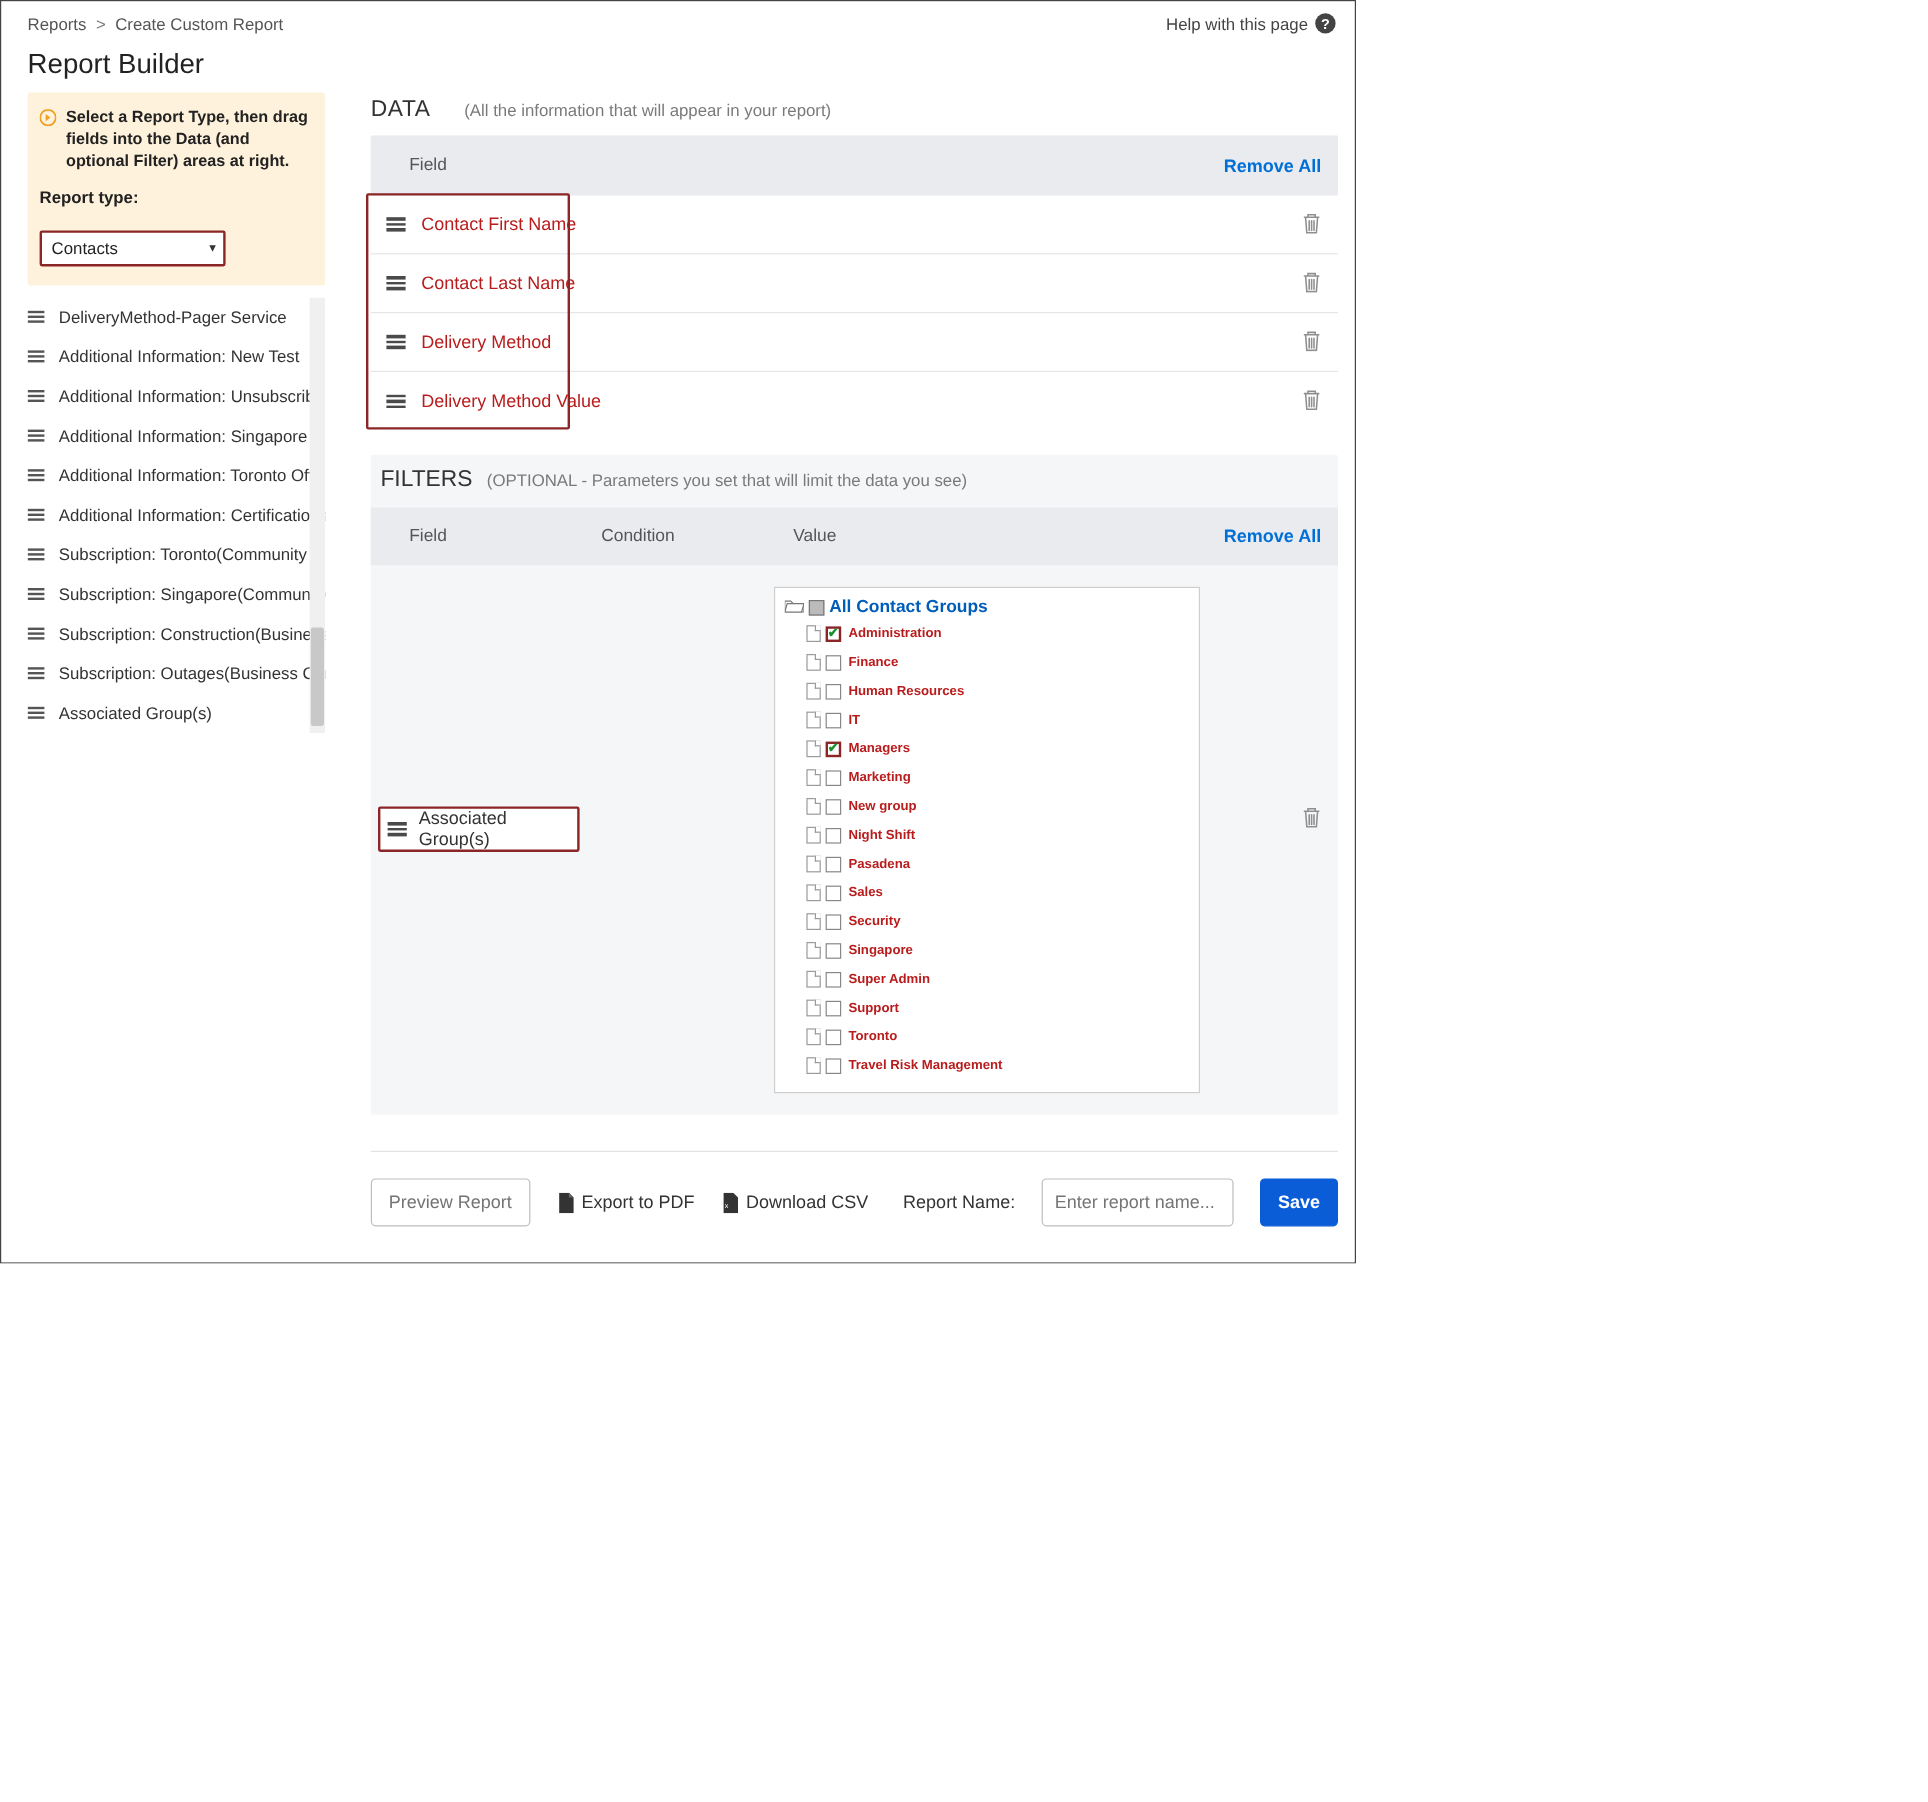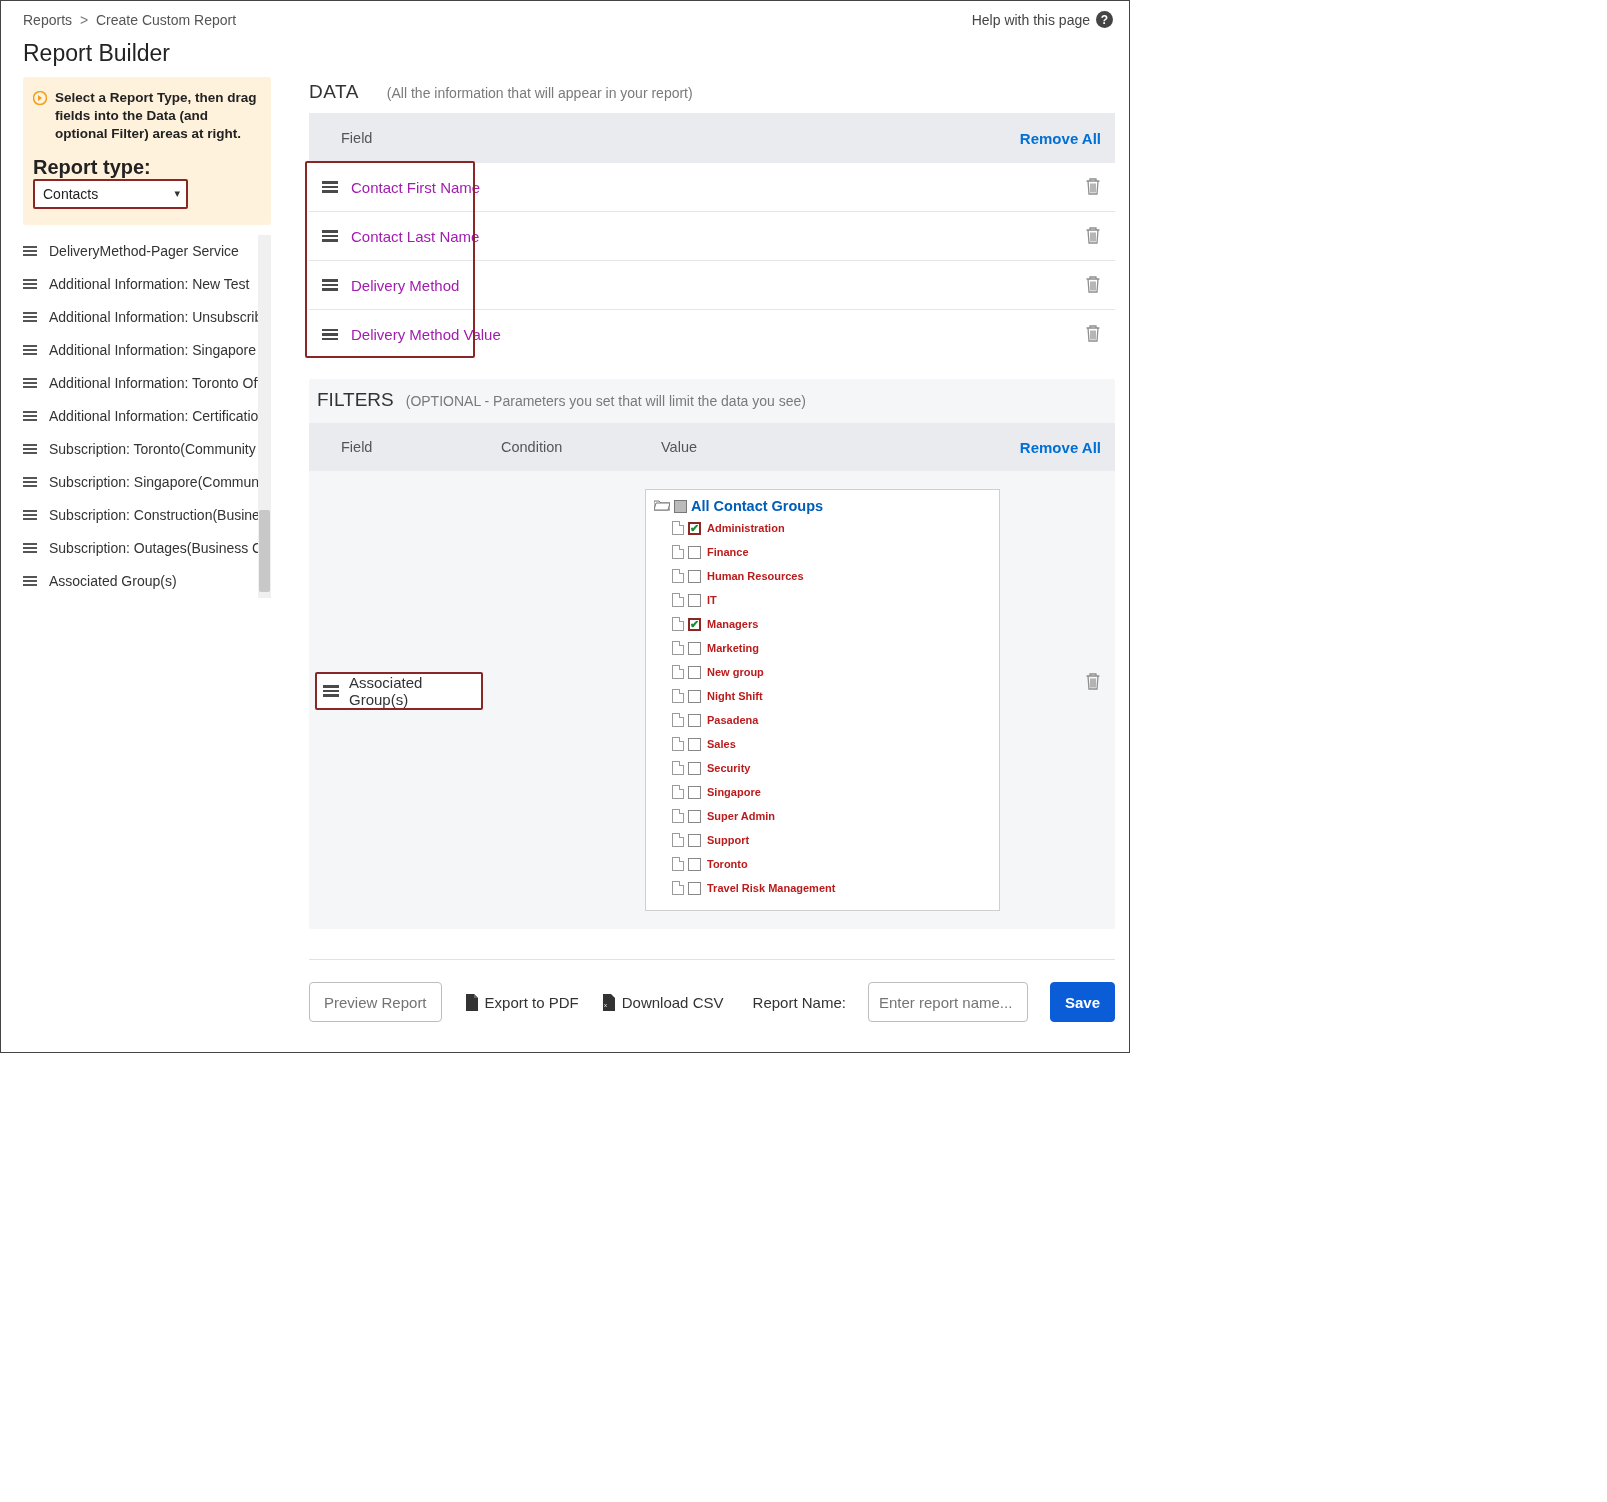--- a/index.html
+++ b/index.html
@@ -12,21 +12,21 @@
   .help { display:flex; align-items:center; gap:6px; color:#444; }
   .help-icon { width:17px;height:17px;border-radius:50%;background:#444;color:#fff;display:inline-flex;align-items:center;justify-content:center;font-weight:bold;font-size:12px; }
   h1.page-title { font-size:23px; font-weight:400; margin:12px 0 10px 22px; color:#222; }
   .layout { display:flex; align-items:flex-start; }
   .left { width:270px; flex:0 0 270px; padding:0 0 0 22px; }
   .right { flex:1; padding: 0 14px 0 38px; }
   .hintbox { background:#fff2dc; border-radius:3px; padding:12px 12px 16px 10px; margin-bottom:10px; }
   .hintrow { display:flex; gap:8px; align-items:flex-start; }
   .hint-arrow { color:#f0a020; font-weight:bold; margin-top:2px; }
   .hint-text { font-size:13.5px; font-weight:700; line-height:1.35; color:#222; }
-  .rt-label { font-weight:700; font-size:20px; margin:12px 0 0 0; display:block; }
+  .rt-label { font-weight:700; font-size:14px; margin:12px 0 20px 0; display:block; }
   .rt-select-wrap { border:2px solid #8a2626; background:#fff; display:flex; align-items:center; height:30px; padding:0 6px 0 8px; width:155px; border-radius:2px; }
   .rt-select-wrap .val { flex:1; font-size:14px; color:#222; }
   .chev { font-size:11px; color:#333; }
   .fields-list { position:relative; border-top:0; margin-top:10px; max-height:370px; overflow:hidden; }
   .fields-scrollbar { position:absolute; right:0; top:0; bottom:0; width:13px; background:#f0f0f0; }
   .fields-scrollbar .thumb { position:absolute; left:1px; right:1px; background:#c8c8c8; border-radius:2px; }
   .field-item { display:flex; align-items:center; gap:10px; height:33px; font-size:14px; color:#333; cursor:grab; white-space:nowrap; overflow:hidden; text-overflow:ellipsis; padding-right:18px; }
   .drag-icon { flex:0 0 16px; display:inline-flex; flex-direction:column; gap:2px; }
   .drag-icon span { display:block; height:2px; width:14px; background:#555; }
   .section-title { display:flex; align-items:baseline; gap:28px; margin:4px 0 10px 0; }
@@ -35,21 +35,21 @@
   .panel { background:#f3f4f6; border-radius:2px; }
   .data-header { display:flex; align-items:center; height:50px; padding:0 14px 0 32px; background:#e9ebef; }
   .data-header .hfield { color:#555; font-size:14.5px; }
   .data-header .spacer { flex:1; }
   .remove-all { color:#006fd6; font-weight:700; font-size:15px; cursor:pointer; }
   .data-rows { background:#fff; }
   .data-row { display:flex; align-items:center; height:49px; border-bottom:1px solid #e5e6e8; padding:0 14px 0 6px; }
   .data-row:last-child { border-bottom:none; }
   .data-row .drag-icon span { width:16px; height:2.5px; background:#4a4a4a; }
   .data-row .handle { width:30px; display:flex; justify-content:center; }
-  .data-row .label { margin-left:6px; font-size:15px; color:#a21caf; }
+  .data-row .label { margin-left:6px; font-size:15px; color:#b91c1c; }
   .data-row .grow { flex:1; }
   .trash { color:#9a9a9a; cursor:pointer; }
   .trash svg { width:16px; height:18px; }
   .redbox-fields { border:2px solid #8a2626; border-radius:2px; width:170px; margin-left:-2px; }
   .filters-wrap { background:#f5f6f8; border-radius:2px; padding-bottom:18px; margin-top:20px;}
   .filters-titlebar { display:flex; align-items:baseline; gap:12px; padding:10px 0 12px 8px;}
   .filters-titlebar .big{font-size:19px;color:#333;}
   .filters-titlebar .hint{color:#7a7a7a;}
   .filters-header { display:flex; align-items:center; height:48px; padding:0 14px 0 32px; background:#e9ebef; font-size:14.5px; color:#555;}
   .filters-header .col-field{width:160px;}

